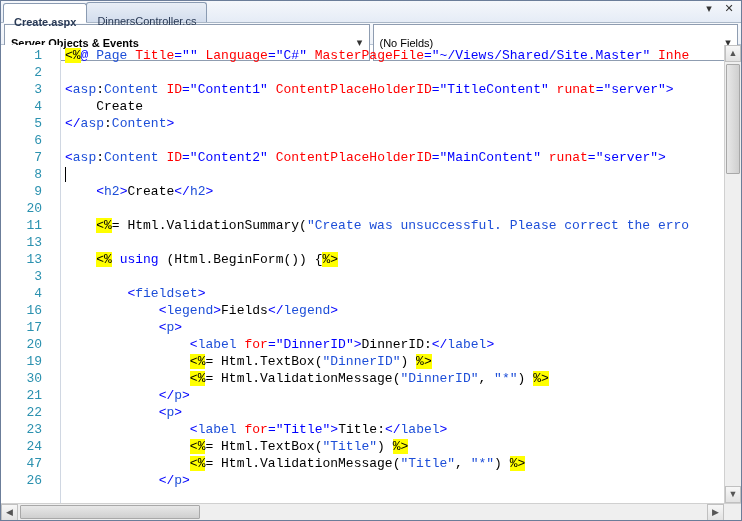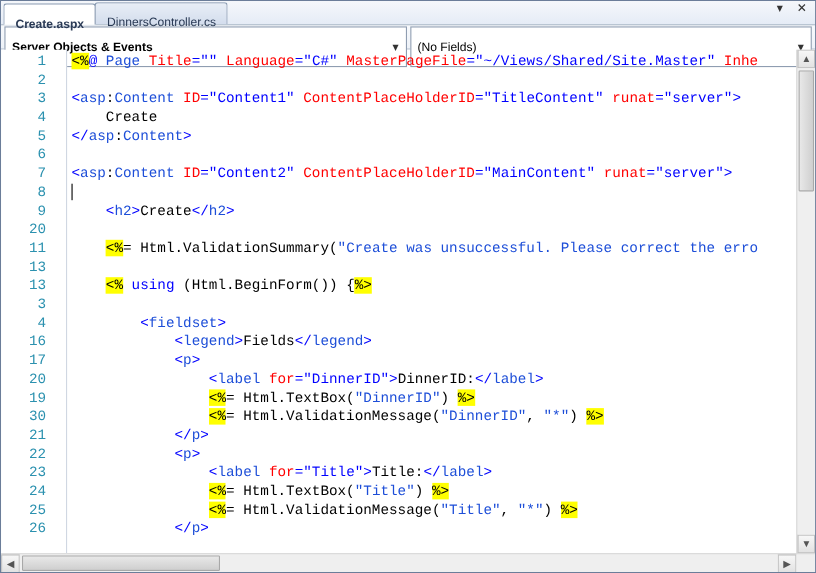--- a/index.html
+++ b/index.html
@@ -228,21 +228,21 @@
         <div class="ln">4</div>
         <div class="ln">16</div>
         <div class="ln">17</div>
         <div class="ln">20</div>
         <div class="ln">19</div>
         <div class="ln">30</div>
         <div class="ln">21</div>
         <div class="ln">22</div>
         <div class="ln">23</div>
         <div class="ln">24</div>
-        <div class="ln">25</div>
+        <div class="ln">47</div>
         <div class="ln">26</div>
       </div>
     <div class="code-scroll">
       <div class="code" id="code"><div class="line"><span class="hl">&lt;%</span><span class="kw">@ </span><span class="tag">Page</span><span class="txt"> </span><span class="attr">Title</span><span class="delim">="</span><span class="str"></span><span class="delim">"</span><span class="txt"> </span><span class="attr">Language</span><span class="delim">="</span><span class="str">C#</span><span class="delim">"</span><span class="txt"> </span><span class="attr">MasterPageFile</span><span class="delim">="</span><span class="str">~/Views/Shared/Site.Master</span><span class="delim">"</span><span class="txt"> </span><span class="attr">Inhe</span></div><div class="line"></div><div class="line"><span class="delim">&lt;</span><span class="tag">asp</span><span class="txt">:</span><span class="tag">Content</span><span class="txt"> </span><span class="attr">ID</span><span class="delim">="</span><span class="str">Content1</span><span class="delim">"</span><span class="txt"> </span><span class="attr">ContentPlaceHolderID</span><span class="delim">="</span><span class="str">TitleContent</span><span class="delim">"</span><span class="txt"> </span><span class="attr">runat</span><span class="delim">="</span><span class="str">server</span><span class="delim">"</span><span class="delim">&gt;</span></div><div class="line"><span class="txt">    Create</span></div><div class="line"><span class="delim">&lt;/</span><span class="tag">asp</span><span class="txt">:</span><span class="tag">Content</span><span class="delim">&gt;</span></div><div class="line"></div><div class="line"><span class="delim">&lt;</span><span class="tag">asp</span><span class="txt">:</span><span class="tag">Content</span><span class="txt"> </span><span class="attr">ID</span><span class="delim">="</span><span class="str">Content2</span><span class="delim">"</span><span class="txt"> </span><span class="attr">ContentPlaceHolderID</span><span class="delim">="</span><span class="str">MainContent</span><span class="delim">"</span><span class="txt"> </span><span class="attr">runat</span><span class="delim">="</span><span class="str">server</span><span class="delim">"</span><span class="delim">&gt;</span></div><div class="line"><span class="caret"></span></div><div class="line"><span class="txt">    </span><span class="delim">&lt;</span><span class="tag">h2</span><span class="delim">&gt;</span><span class="txt">Create</span><span class="delim">&lt;/</span><span class="tag">h2</span><span class="delim">&gt;</span></div><div class="line"></div><div class="line"><span class="txt">    </span><span class="hl">&lt;%</span><span class="txt">= Html.ValidationSummary(</span><span class="tag">"Create was unsuccessful. Please correct the erro</span></div><div class="line"></div><div class="line"><span class="txt">    </span><span class="hl">&lt;%</span><span class="txt"> </span><span class="kw">using</span><span class="txt"> (Html.BeginForm()) {</span><span class="hl">%&gt;</span></div><div class="line"></div><div class="line"><span class="txt">        </span><span class="delim">&lt;</span><span class="tag">fieldset</span><span class="delim">&gt;</span></div><div class="line"><span class="txt">            </span><span class="delim">&lt;</span><span class="tag">legend</span><span class="delim">&gt;</span><span class="txt">Fields</span><span class="delim">&lt;/</span><span class="tag">legend</span><span class="delim">&gt;</span></div><div class="line"><span class="txt">            </span><span class="delim">&lt;</span><span class="tag">p</span><span class="delim">&gt;</span></div><div class="line"><span class="txt">                </span><span class="delim">&lt;</span><span class="tag">label</span><span class="txt"> </span><span class="attr">for</span><span class="delim">="</span><span class="str">DinnerID</span><span class="delim">"</span><span class="delim">&gt;</span><span class="txt">DinnerID:</span><span class="delim">&lt;/</span><span class="tag">label</span><span class="delim">&gt;</span></div><div class="line"><span class="txt">                </span><span class="hl">&lt;%</span><span class="txt">= Html.TextBox(</span><span class="tag">"DinnerID"</span><span class="txt">) </span><span class="hl">%&gt;</span></div><div class="line"><span class="txt">                </span><span class="hl">&lt;%</span><span class="txt">= Html.ValidationMessage(</span><span class="tag">"DinnerID"</span><span class="txt">, </span><span class="tag">"*"</span><span class="txt">) </span><span class="hl">%&gt;</span></div><div class="line"><span class="txt">            </span><span class="delim">&lt;/</span><span class="tag">p</span><span class="delim">&gt;</span></div><div class="line"><span class="txt">            </span><span class="delim">&lt;</span><span class="tag">p</span><span class="delim">&gt;</span></div><div class="line"><span class="txt">                </span><span class="delim">&lt;</span><span class="tag">label</span><span class="txt"> </span><span class="attr">for</span><span class="delim">="</span><span class="str">Title</span><span class="delim">"</span><span class="delim">&gt;</span><span class="txt">Title:</span><span class="delim">&lt;/</span><span class="tag">label</span><span class="delim">&gt;</span></div><div class="line"><span class="txt">                </span><span class="hl">&lt;%</span><span class="txt">= Html.TextBox(</span><span class="tag">"Title"</span><span class="txt">) </span><span class="hl">%&gt;</span></div><div class="line"><span class="txt">                </span><span class="hl">&lt;%</span><span class="txt">= Html.ValidationMessage(</span><span class="tag">"Title"</span><span class="txt">, </span><span class="tag">"*"</span><span class="txt">) </span><span class="hl">%&gt;</span></div><div class="line"><span class="txt">            </span><span class="delim">&lt;/</span><span class="tag">p</span><span class="delim">&gt;</span></div></div>
     </div>
     <div class="vscroll">
       <div class="sbtn">▲</div>
       <div class="strack">
         <div class="sthumb"></div>
       </div>

